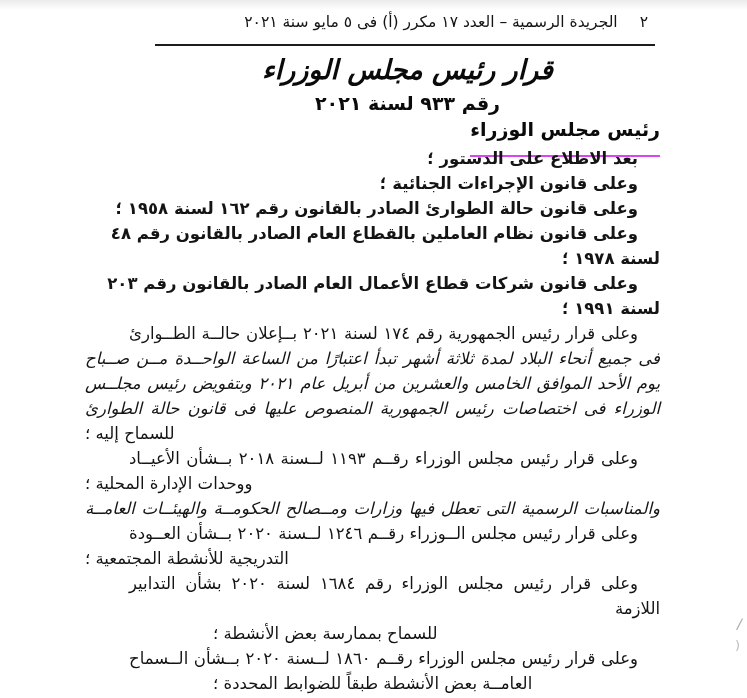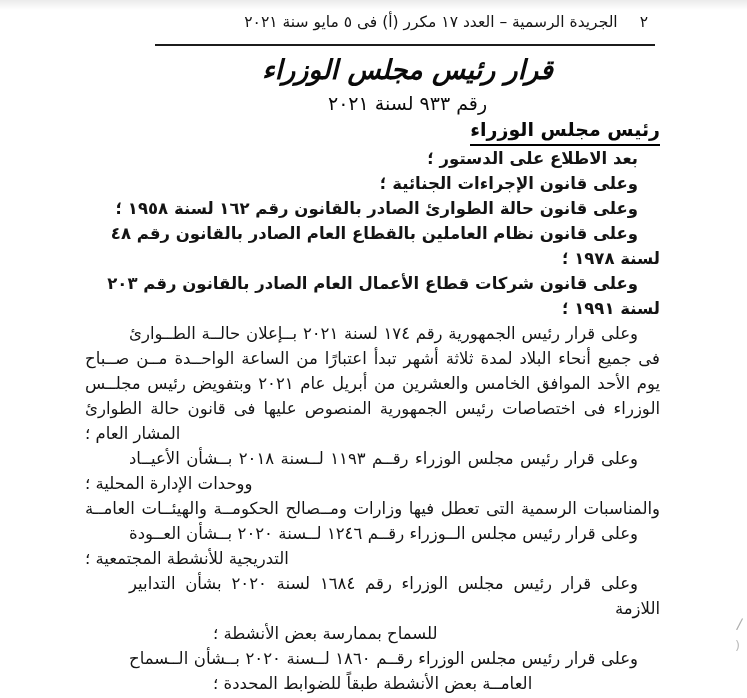--- a/index.html
+++ b/index.html
@@ -8,30 +8,30 @@
     font-family:"DejaVu Sans",sans-serif;color:#141414;direction:rtl;overflow:hidden;
   }
   .top-shade{position:absolute;top:0;left:0;right:0;height:10px;
     background:linear-gradient(#ebebeb,rgba(255,255,255,0));}
   .header-row{position:absolute;top:13px;right:99px;display:flex;gap:22px;
     align-items:baseline;font-size:15.5px;direction:rtl;white-space:nowrap;}
   .header-rule{position:absolute;top:44px;left:155px;width:500px;height:2px;background:#1c1c1c;}
   .decree-title{position:absolute;top:52px;left:155px;width:505px;text-align:center;
     font-weight:bold;font-size:27px;line-height:36px;color:#0a0a0a;font-style:italic;}
   .decree-number{position:absolute;top:91px;left:155px;width:505px;text-align:center;
-    font-weight:normal;font-size:19px;line-height:24px;color:#0a0a0a;}
+    font-weight:bold;font-size:19px;line-height:24px;color:#0a0a0a;}
   .section-heading{position:absolute;top:116px;right:87px;font-weight:bold;
     font-size:19px;line-height:26px;color:#0a0a0a;}
-  .section-heading .u{border-bottom:2px solid #000000;padding-bottom:4px;}
+  .section-heading .u{border-bottom:2px solid #d946ef;padding-bottom:15px;}
   .body-block{position:absolute;top:146px;right:87px;left:85px;
     font-size:16.5px;line-height:25px;}
   .line{min-height:25px;}
   .line.natural{text-align:right;text-indent:22px;font-weight:bold;}
   .line.jfirst{text-align:justify;text-align-last:justify;text-indent:22px;margin-left:44px;}
-  .line.jfull{text-align:justify;text-align-last:justify;}
+  .line.jfull{text-align:justify;text-align-last:justify;font-style:italic;}
   .line.left{text-align:left;}
   .line.leftind{text-align:left;padding-left:128px;}
   .artifact{position:absolute;color:#adadad;}
   .artifact.a1{top:615px;left:737px;font-size:15px;transform:rotate(10deg);}
   .artifact.a2{top:638px;left:735px;font-size:13px;color:#bdbdbd;}
 </style>
 </head>
 <body>
 
 <div class="page">
@@ -64,21 +64,21 @@
         <div class="line natural">وعلى قانون نظام العاملين بالقطاع العام الصادر بالقانون رقم ٤٨ لسنة ١٩٧٨ ؛</div>
       </div>
       <div>
         <div class="line natural">وعلى قانون شركات قطاع الأعمال العام الصادر بالقانون رقم ٢٠٣ لسنة ١٩٩١ ؛</div>
       </div>
       <div>
         <div class="line jfirst">وعلى قرار رئيس الجمهورية رقم ١٧٤ لسنة ٢٠٢١ بــإعلان حالــة الطــوارئ</div>
         <div class="line jfull">فى جميع أنحاء البلاد لمدة ثلاثة أشهر تبدأ اعتبارًا من الساعة الواحــدة مــن صــباح</div>
         <div class="line jfull">يوم الأحد الموافق الخامس والعشرين من أبريل عام ٢٠٢١ وبتفويض رئيس مجلــس</div>
         <div class="line jfull">الوزراء فى اختصاصات رئيس الجمهورية المنصوص عليها فى قانون حالة الطوارئ</div>
-        <div class="line left">المشار العام ؛</div>
+        <div class="line left">للسماح إليه ؛</div>
       </div>
       <div>
         <div class="line jfirst">وعلى قرار رئيس مجلس الوزراء رقــم ١١٩٣ لــسنة ٢٠١٨ بــشأن الأعيــاد</div>
         <div class="line left">ووحدات الإدارة المحلية ؛</div>
         <div class="line jfull">والمناسبات الرسمية التى تعطل فيها وزارات ومــصالح الحكومــة والهيئــات العامــة</div>
       </div>
       <div>
         <div class="line jfirst">وعلى قرار رئيس مجلس الــوزراء رقــم ١٢٤٦ لــسنة ٢٠٢٠ بــشأن العــودة</div>
         <div class="line left">التدريجية للأنشطة المجتمعية ؛</div>
       </div>

